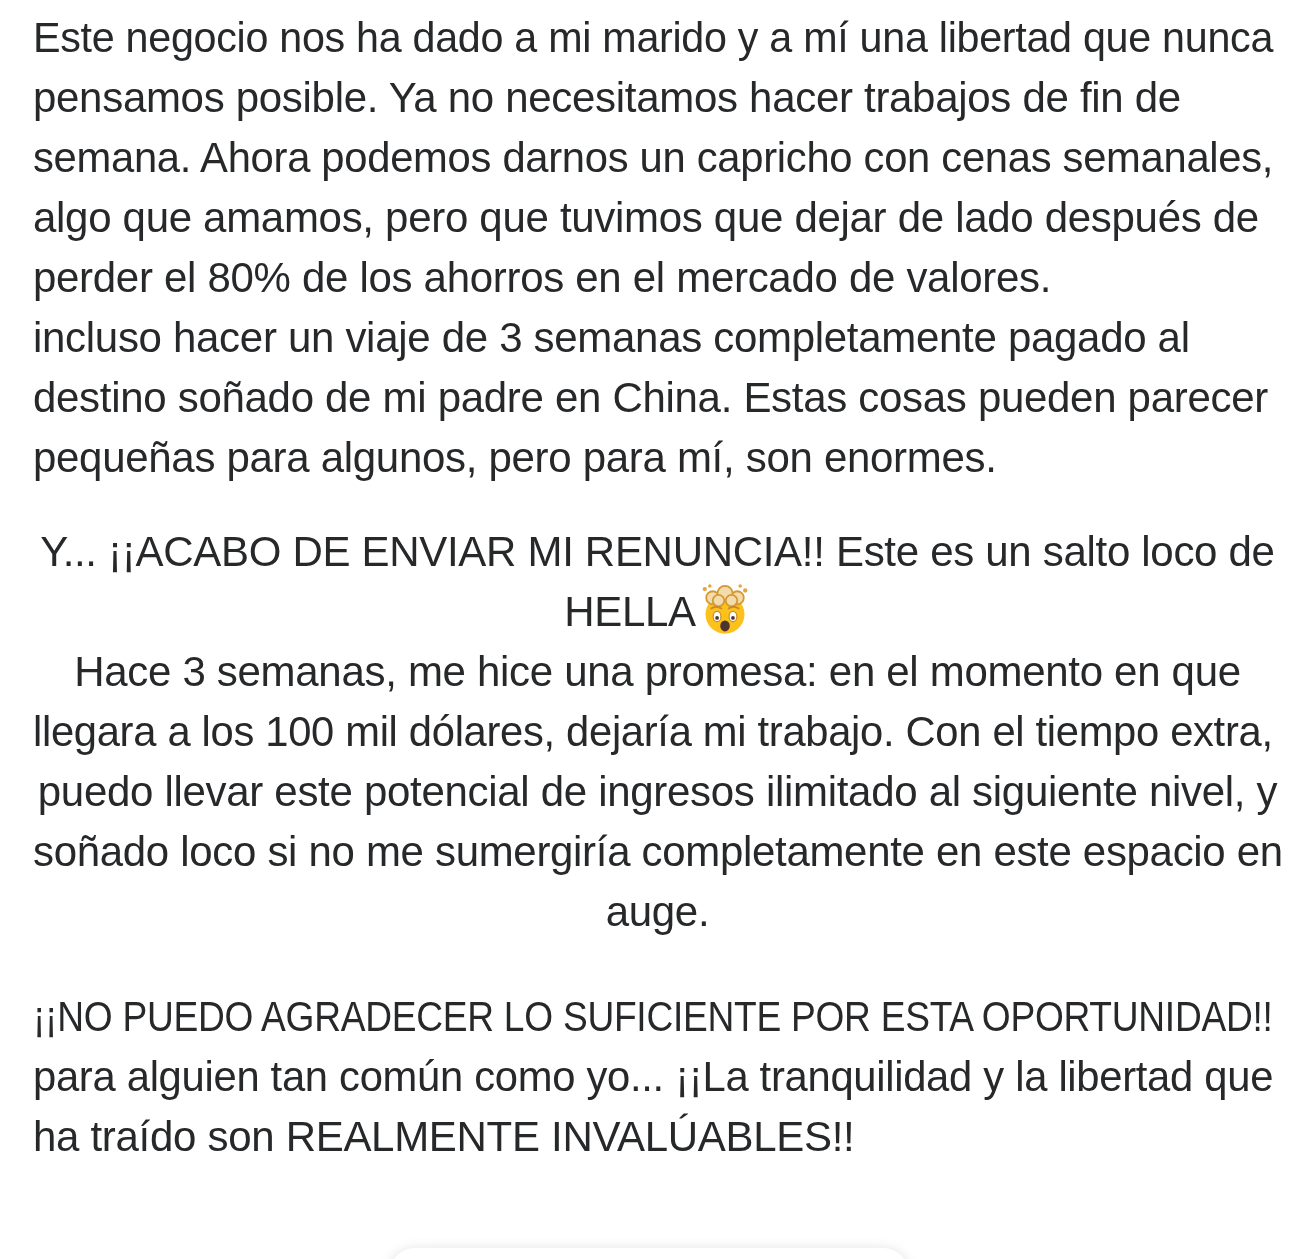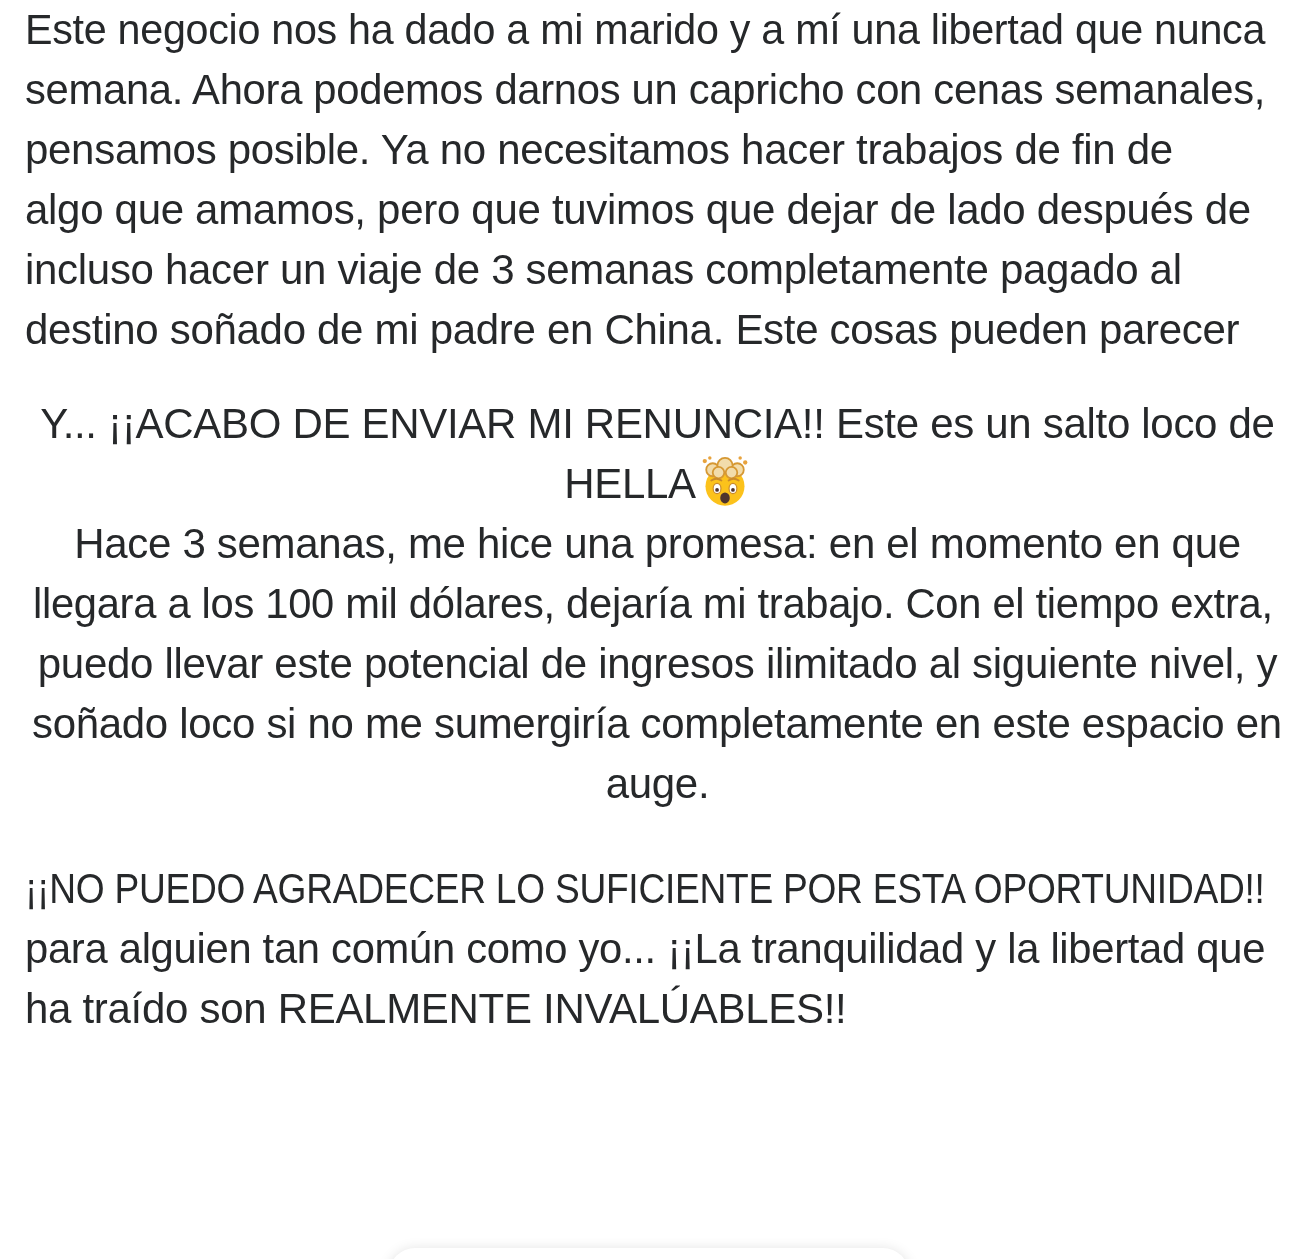--- a/index.html
+++ b/index.html
@@ -14,21 +14,21 @@
     font-family: "Liberation Sans", "DejaVu Sans", sans-serif;
     color: #26282a;
     position: relative;
   }
   .content {
     position: absolute;
     left: 25px;
     top: 0;
     width: 1265px;
   }
-  .para { margin: 0; padding: 0; }
+  .para { margin: 8px; padding: 0; }
   .para.p2 { margin-top: 34px; text-align: center; }
   .para.p3 { margin-top: 45px; text-decoration: underline; }
   .line {
     height: 60px;
     line-height: 60px;
     overflow: visible;
   }
   .line-inner {
     display: inline-block;
     white-space: nowrap;
@@ -50,25 +50,27 @@
     border-radius: 26px;
     box-shadow: 0 2px 14px rgba(0,0,0,0.14);
   }
 </style>
 </head>
 <body>
 
 <div class="content">
     <div class="para p1">
       <div class="line"><span class="line-inner" style="transform: scaleX(0.9826);">Este negocio nos ha dado a mi marido y a mí una libertad que nunca</span></div>
+      <div class="line"><span class="line-inner">pensamos posible. Ya no necesitamos hacer trabajos de fin de</span></div>
       <div class="line"><span class="line-inner" style="transform: scaleX(0.9944);">semana. Ahora podemos darnos un capricho con cenas semanales,</span></div>
-      <div class="line"><span class="line-inner">pensamos posible. Ya no necesitamos hacer trabajos de fin de</span></div>
       <div class="line"><span class="line-inner">algo que amamos, pero que tuvimos que dejar de lado después de</span></div>
+      <div class="line"><span class="line-inner">perder el 80% de los ahorros en el mercado de valores.</span></div>
       <div class="line"><span class="line-inner">incluso hacer un viaje de 3 semanas completamente pagado al</span></div>
-      <div class="line"><span class="line-inner">destino soñado de mi padre en China. Este cosas pueden parecer</span></div>
+      <div class="line"><span class="line-inner">destino soñado de mi padre en China. Estas cosas pueden parecer</span></div>
+      <div class="line"><span class="line-inner">pequeñas para algunos, pero para mí, son enormes.</span></div>
     </div>
     <div class="para p2">
       <div class="line"><span class="line-inner">Y... ¡¡ACABO DE ENVIAR MI RENUNCIA!! Este es un salto loco de</span></div>
       <div class="line"><span class="line-inner">HELLA<svg class="emoji" width="52" height="52" viewBox="0 0 72 72" aria-hidden="true">
     <circle cx="36" cy="42" r="27" fill="#FCC21B"></circle>
     <g fill="#F2DCAB" stroke="#D69833" stroke-width="2.5">
       <circle cx="19" cy="19" r="9"></circle>
       <circle cx="53" cy="19" r="9"></circle>
       <circle cx="36" cy="13" r="10.5"></circle>
       <circle cx="27" cy="23" r="8"></circle>

